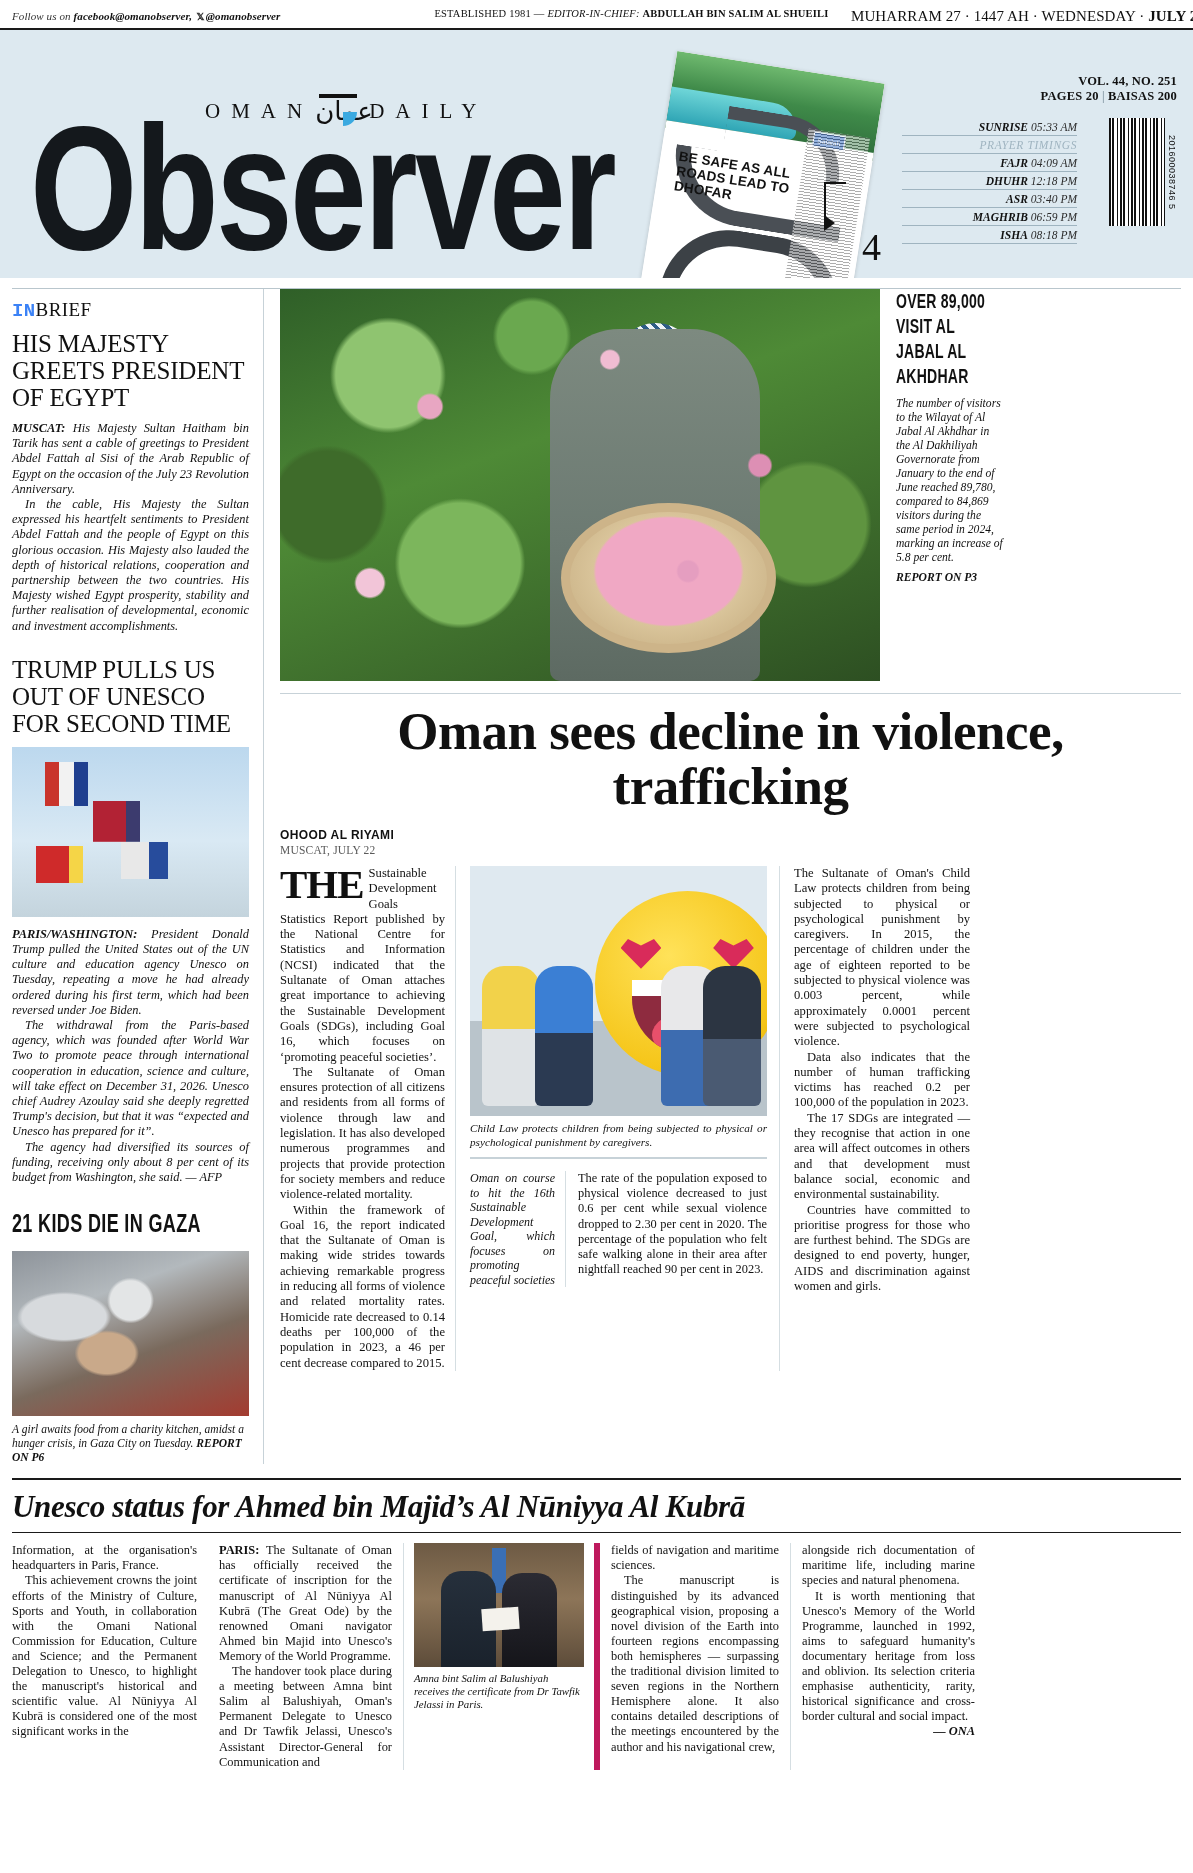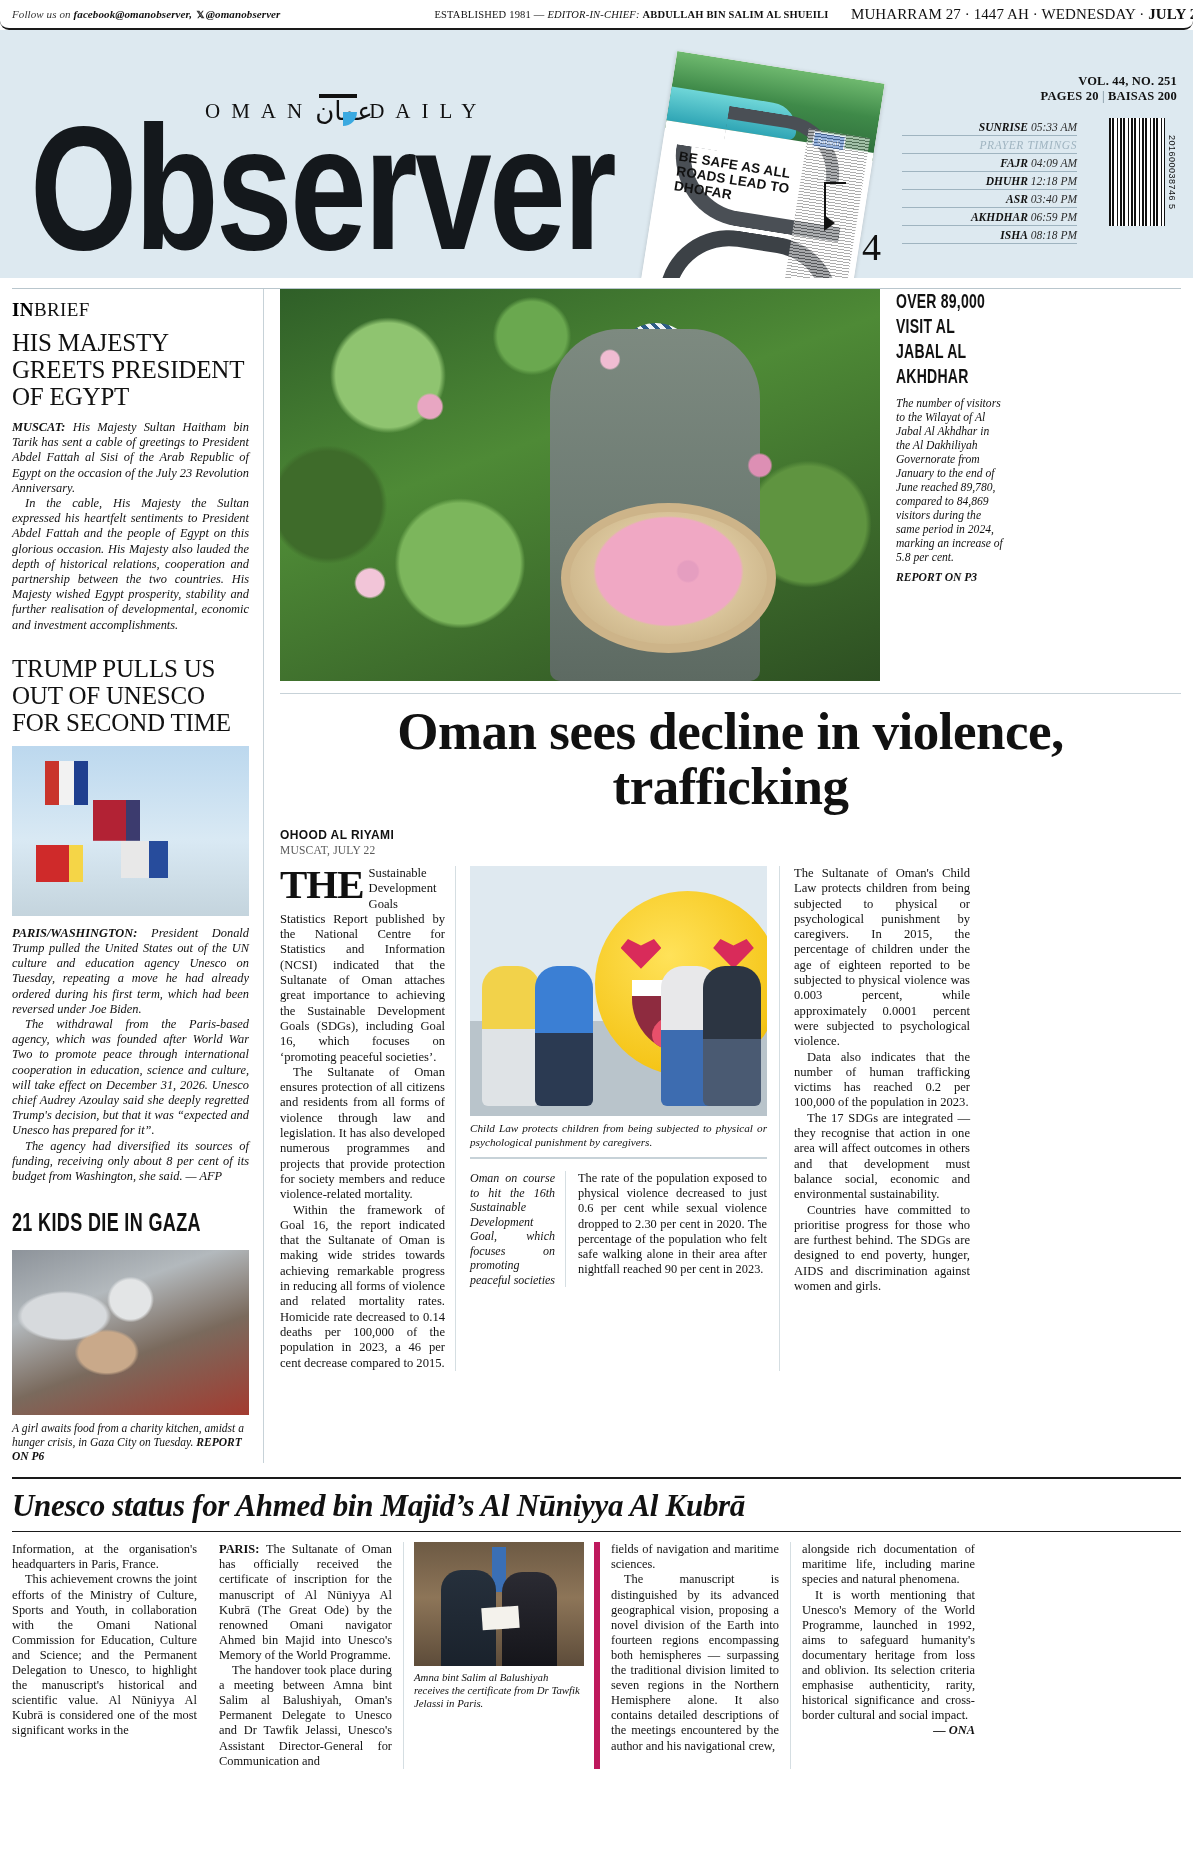--- a/index.html
+++ b/index.html
@@ -8,26 +8,25 @@
     background: #ffffff;
     font-family: "Liberation Serif", serif;
     color: #111;
   }
   body { width: 1193px; height: 1873px; overflow: hidden; position: relative; }
 
   
   .topbar {
     height: 30px;
     display: flex;
-    align-items: center;
-    padding: 0 12px;
+    align-items: flex-start;
+    padding: 8px 12px;
     font-size: 11px;
     border-bottom: 2px solid #1a1a1a;
     position: relative;
-    border-radius: 9px;
   }
   .topbar-left { width: 400px; font-style: italic; color: #333; white-space: nowrap; letter-spacing: .1px; }
   .topbar-left b { font-style: italic; font-weight: bold; color: #111; }
   .x-glyph { display:inline-block; font-weight:bold; font-style:normal; font-size:13px; transform: scaleX(.9); padding: 0 1px;}
   .topbar-mid { flex: 1; text-align: center; font-size: 10.5px; letter-spacing: .2px; white-space: nowrap;}
   .topbar-mid .ital { font-style: italic; }
   .topbar-mid .bold { font-weight: bold; }
   .topbar-right { width: 330px; text-align: right; font-size: 15px; white-space: nowrap; letter-spacing: .1px;}
   .topbar-right .bold { font-weight: bold; }
 
@@ -171,21 +170,21 @@
   .rule-top { border-top: 1px solid #b9c6cd; margin: 10px 0 0; }
 
   .maingrid { display: flex; gap: 0; }
   .colleft { width: 252px; padding-right: 14px; border-right: 1px solid #c7d2d8; }
   .colmain { flex: 1; padding-left: 16px; }
 
   .inbrief {
     font-family: "Liberation Serif", serif;
     font-size: 19px; letter-spacing: .4px; margin: 10px 0 8px;
   }
-  .inbrief b { color: #000000; }
+  .inbrief b { color: #3b82f6; font-family: Liberation Mono, monospace; }
 
   .brief-head {
     font-size: 25px; line-height: 27px; font-weight: normal;
     letter-spacing: -.2px; margin: 4px 0 10px;
   }
   .brief-head.cond {
     font-family:"Liberation Sans", sans-serif; font-weight:bold;
     font-size: 25px; transform: scaleX(.72); transform-origin: left center;
     width: 139%; letter-spacing: .5px; line-height: 28px;
   }
@@ -435,21 +434,21 @@
     </div>
     <div class="prayer-row">
       <span class="lbl">DHUHR</span>
       <span class="val">12:18 PM</span>
     </div>
     <div class="prayer-row">
       <span class="lbl">ASR</span>
       <span class="val">03:40 PM</span>
     </div>
     <div class="prayer-row">
-      <span class="lbl">AKHDHAR</span>
+      <span class="lbl">MAGHRIB</span>
       <span class="val">06:59 PM</span>
     </div>
     <div class="prayer-row">
       <span class="lbl">ISHA</span>
       <span class="val">08:18 PM</span>
     </div>
   </div>
 
   <div class="barcode"></div>
   <div class="barcode-num">201600038746 5</div>

